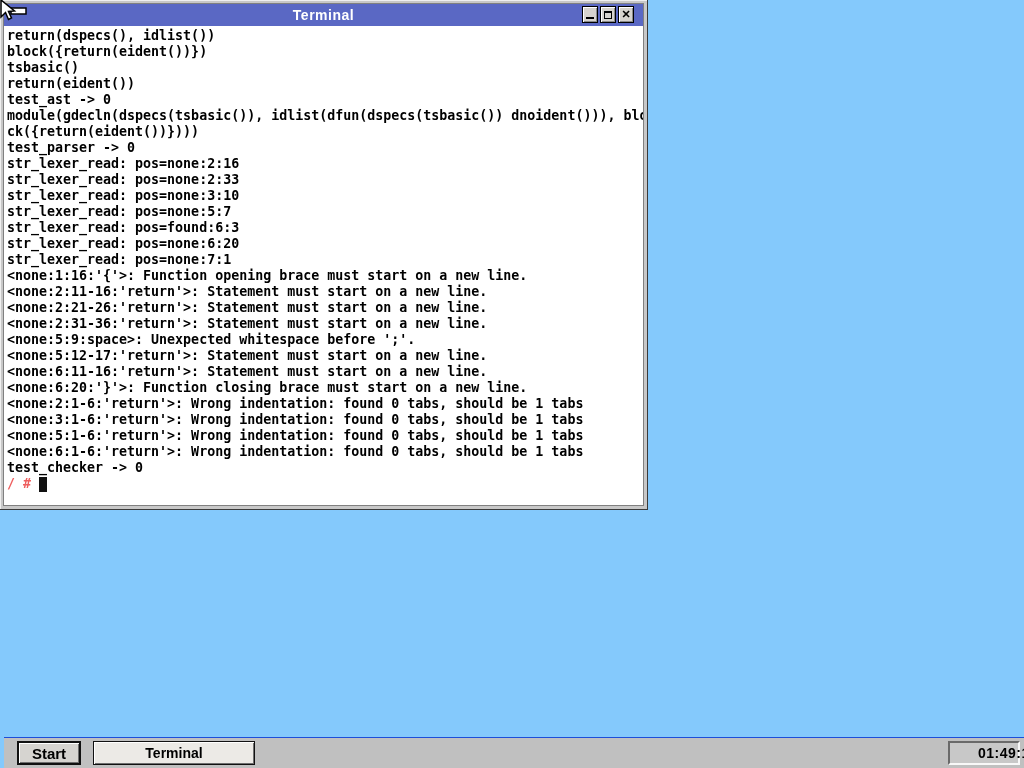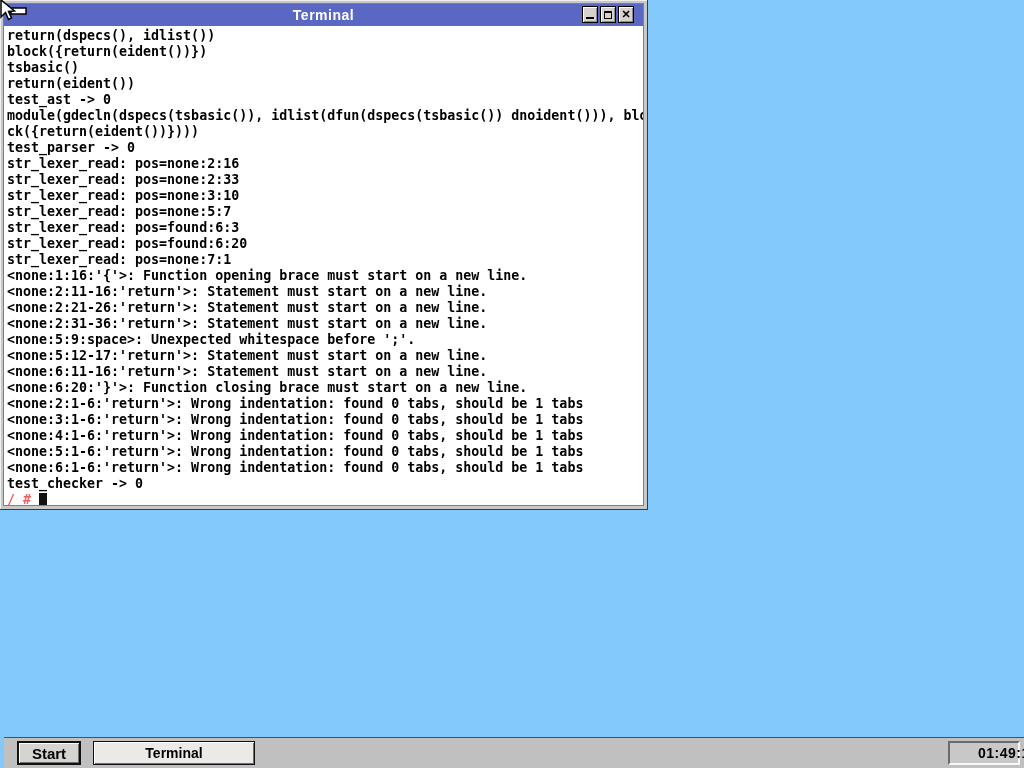--- a/index.html
+++ b/index.html
@@ -152,33 +152,32 @@
           <div class="line">return(eident())</div>
           <div class="line">test_ast -&gt; 0</div>
           <div class="line">module(gdecln(dspecs(tsbasic()), idlist(dfun(dspecs(tsbasic()) dnoident())), blo</div>
           <div class="line">ck({return(eident())})))</div>
           <div class="line">test_parser -&gt; 0</div>
           <div class="line">str_lexer_read: pos=none:2:16</div>
           <div class="line">str_lexer_read: pos=none:2:33</div>
           <div class="line">str_lexer_read: pos=none:3:10</div>
           <div class="line">str_lexer_read: pos=none:5:7</div>
           <div class="line">str_lexer_read: pos=found:6:3</div>
-          <div class="line">str_lexer_read: pos=found:6:20</div>
+          <div class="line">str_lexer_read: pos=none:6:20</div>
           <div class="line">str_lexer_read: pos=none:7:1</div>
           <div class="line">&lt;none:1:16:'{'&gt;: Function opening brace must start on a new line.</div>
           <div class="line">&lt;none:2:11-16:'return'&gt;: Statement must start on a new line.</div>
           <div class="line">&lt;none:2:21-26:'return'&gt;: Statement must start on a new line.</div>
           <div class="line">&lt;none:2:31-36:'return'&gt;: Statement must start on a new line.</div>
           <div class="line">&lt;none:5:9:space&gt;: Unexpected whitespace before ';'.</div>
           <div class="line">&lt;none:5:12-17:'return'&gt;: Statement must start on a new line.</div>
           <div class="line">&lt;none:6:11-16:'return'&gt;: Statement must start on a new line.</div>
           <div class="line">&lt;none:6:20:'}'&gt;: Function closing brace must start on a new line.</div>
           <div class="line">&lt;none:2:1-6:'return'&gt;: Wrong indentation: found 0 tabs, should be 1 tabs</div>
           <div class="line">&lt;none:3:1-6:'return'&gt;: Wrong indentation: found 0 tabs, should be 1 tabs</div>
-          <div class="line">&lt;none:4:1-6:'return'&gt;: Wrong indentation: found 0 tabs, should be 1 tabs</div>
           <div class="line">&lt;none:5:1-6:'return'&gt;: Wrong indentation: found 0 tabs, should be 1 tabs</div>
           <div class="line">&lt;none:6:1-6:'return'&gt;: Wrong indentation: found 0 tabs, should be 1 tabs</div>
           <div class="line">test_checker -&gt; 0</div>
         </div>
       <div class="prompt-line">
         <span class="prompt">/ #</span>
         <span class="cursor-block"></span>
       </div>
     </div>
   </div>

